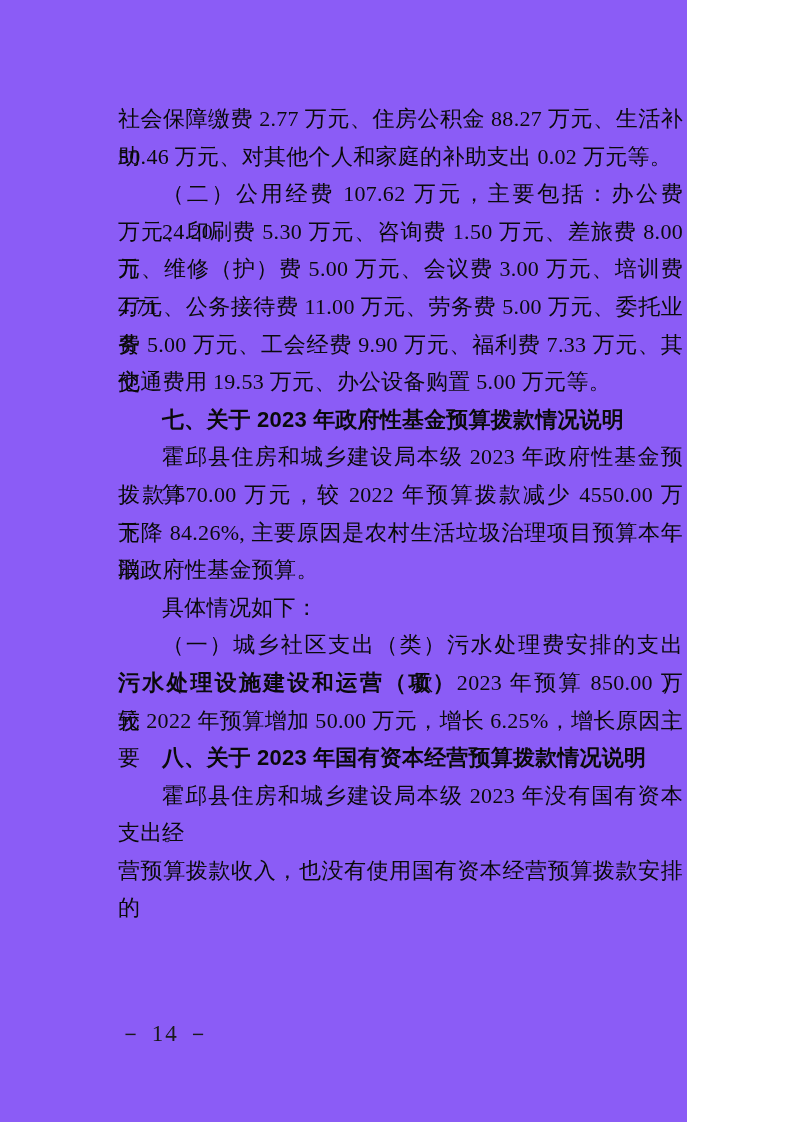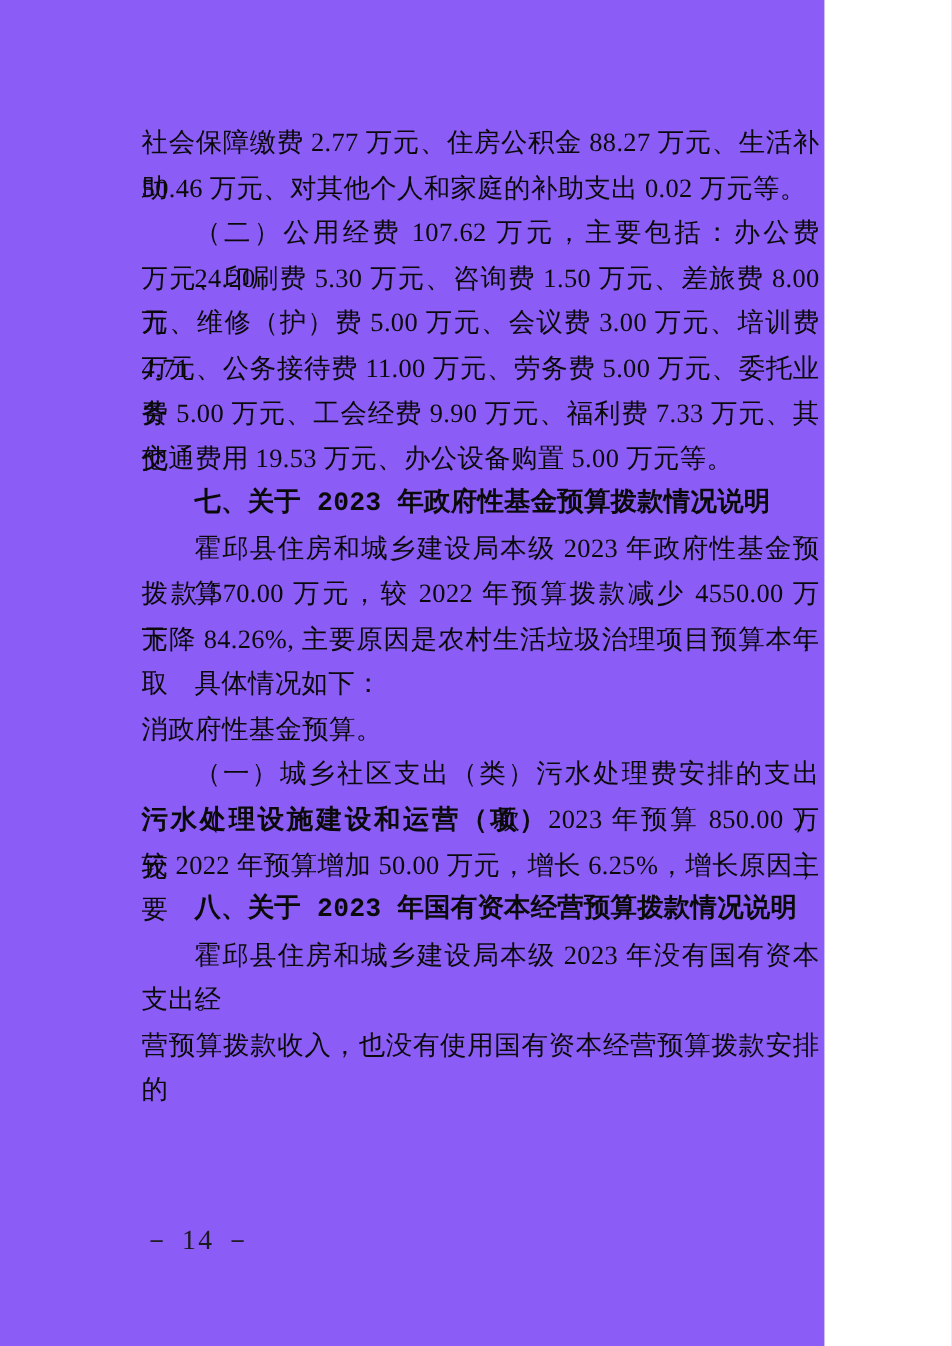--- a/index.html
+++ b/index.html
@@ -28,21 +28,21 @@
     letter-spacing: 0.3px;
   }
   .line.full {
     white-space: normal;
     text-align: justify;
     text-align-last: justify;
   }
   .line.indent { padding-left: 44px; }
   .line.heading,
   .boldseg {
-    font-family: Liberation Mono, monospace;
+    font-family: Liberation Sans, sans-serif;
     font-weight: 700;
     letter-spacing: 0.2px;
   }
   .line.boldline {
     font-family: "Liberation Sans", "DejaVu Sans", sans-serif;
     font-weight: 400;
   }
   .footer-pagenum {
     position: absolute;
     left: 119px;
@@ -63,22 +63,22 @@
     <div class="line full indent">（二）公用经费 107.62 万元，主要包括：办公费 24.20</div>
     <div class="line full">万元、印刷费 5.30 万元、咨询费 1.50 万元、差旅费 8.00 万</div>
     <div class="line full">元、维修（护）费 5.00 万元、会议费 3.00 万元、培训费 4.71</div>
     <div class="line full">万元、公务接待费 11.00 万元、劳务费 5.00 万元、委托业务</div>
     <div class="line full">费 5.00 万元、工会经费 9.90 万元、福利费 7.33 万元、其他</div>
     <div class="line">交通费用 19.53 万元、办公设备购置 5.00 万元等。</div>
     <div class="line heading indent">七、关于 2023 年政府性基金预算拨款情况说明</div>
     <div class="line full indent">霍邱县住房和城乡建设局本级 2023 年政府性基金预算</div>
     <div class="line full">拨款 570.00 万元，较 2022 年预算拨款减少 4550.00 万元，</div>
     <div class="line full">下降 84.26%, 主要原因是农村生活垃圾治理项目预算本年取</div>
+    <div class="line">消政府性基金预算。</div>
     <div class="line indent">具体情况如下：</div>
-    <div class="line">消政府性基金预算。</div>
     <div class="line full indent boldline">（一）城乡社区支出（类）污水处理费安排的支出（款）</div>
     <div class="line full">
       <span class="boldseg">污水处理设施建设和运营（项）</span><span>2023 年预算 850.00 万元，</span>
     </div>
     <div class="line full">较 2022 年预算增加 50.00 万元，增长 6.25%，增长原因主要</div>
     <div class="line heading indent">八、关于 2023 年国有资本经营预算拨款情况说明</div>
     <div class="line full indent">霍邱县住房和城乡建设局本级 2023 年没有国有资本经</div>
     <div class="line">支出。</div>
     <div class="line full">营预算拨款收入，也没有使用国有资本经营预算拨款安排的</div>
   </div>

